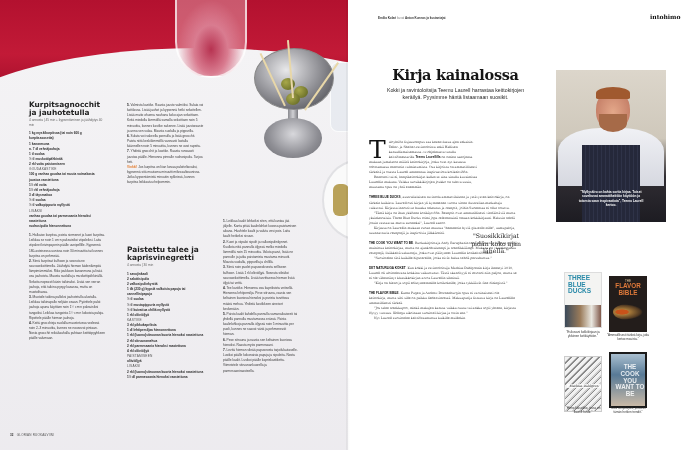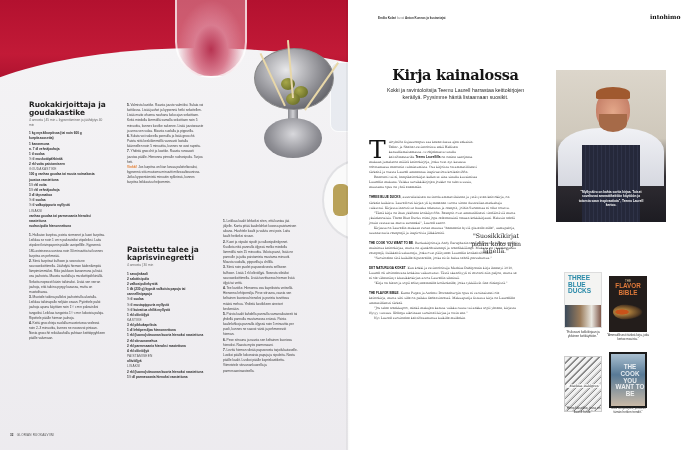--- a/index.html
+++ b/index.html
@@ -104,21 +104,21 @@
   <div class="olive" style="left:281px;top:78px;"></div>
   <div class="olive" style="left:294px;top:86px;"></div>
   <div class="olive" style="left:286px;top:93px;"></div>
   <div class="pick" style="left:284px;top:48px;transform:rotate(-25deg);"></div>
   <div class="pick" style="left:292px;top:40px;transform:rotate(-5deg);"></div>
   <div class="pick" style="left:304px;top:52px;transform:rotate(35deg);"></div>
   <div class="plate"></div>
   <div class="plate-food"></div>
 
   <div class="recipe col-a">
-    <h2>Ruokakirjoittaja ja goudakastike</h2>
+    <h2>Kurpitsagnocchit ja jauhotetulla</h2>
     <div class="meta">4 annosta | 45 min + kypsentäminen ja jäähdytys 40 min</div>
     <div id="r1-ing">
         <div class="ing">1 kg myskikurpitsaa (tai noin 600 g kurpitsasosetta)</div>
         <div class="ing">1 kananmuna</div>
         <div class="ing">n. 7 dl vehnäjauhoja</div>
         <div class="ing">1 tl suolaa</div>
         <div class="ing">½ tl muskottipähkinää</div>
         <div class="ing">2 rkl voita paistamiseen</div>
         <div class="sec">GOUDAKASTIKE</div>
         <div class="ing">100 g vanhaa goudaa tai muuta voimakasta juustoa raastettuna</div>

